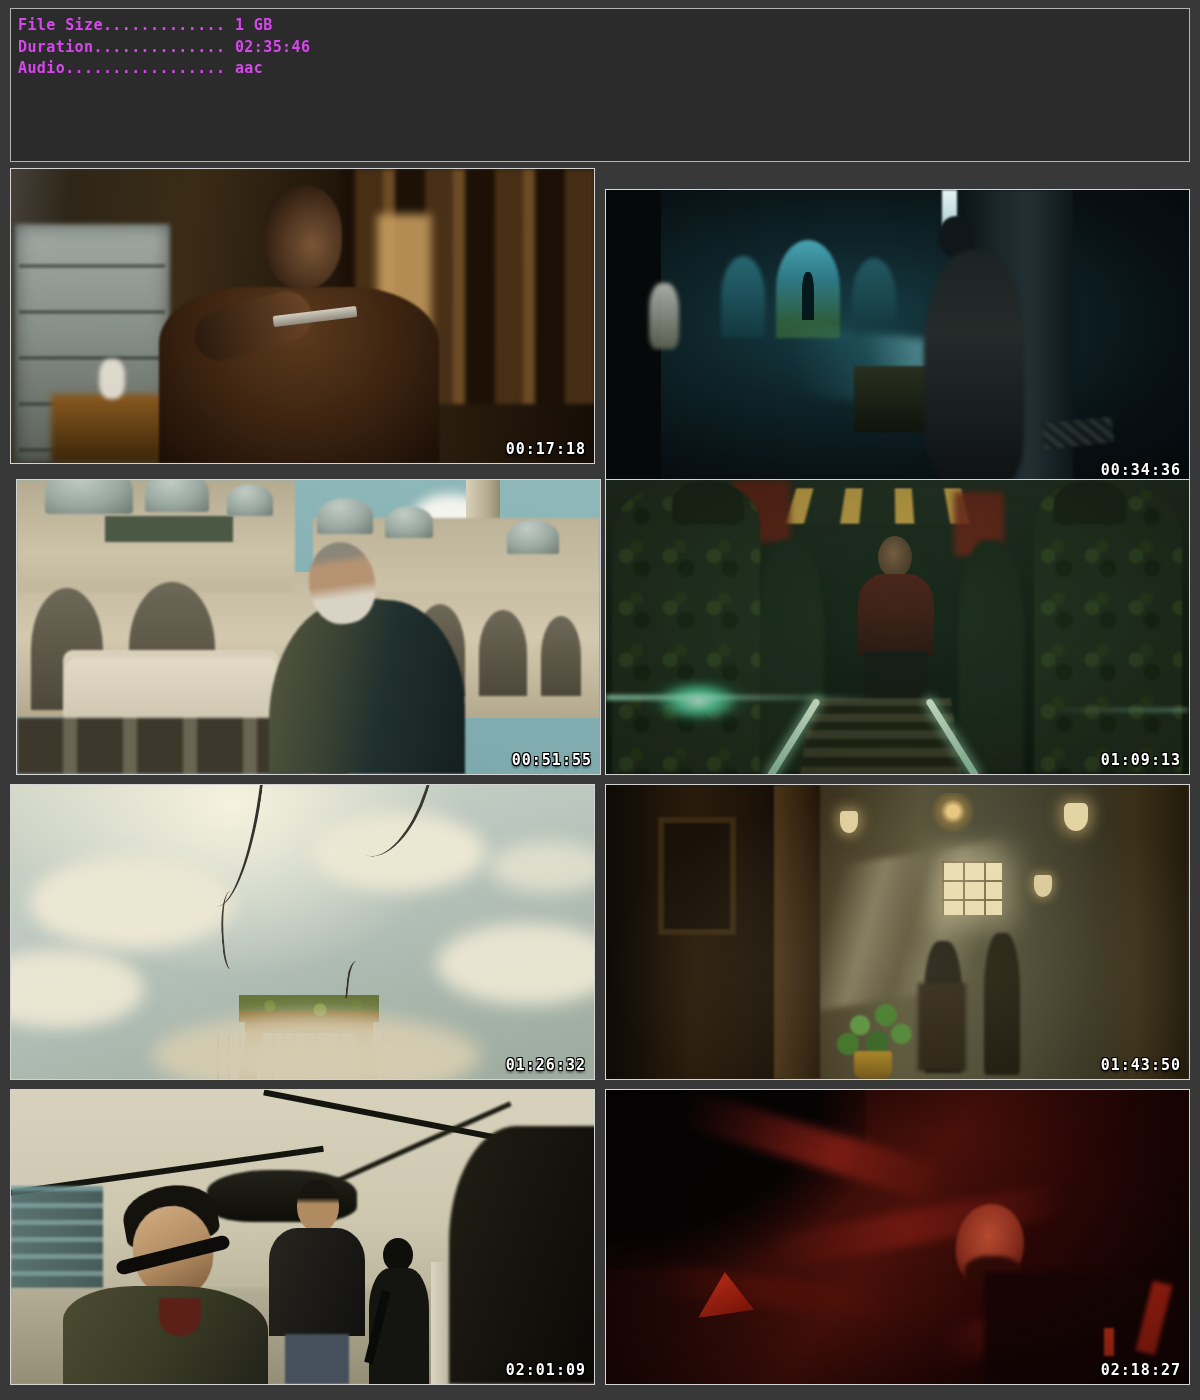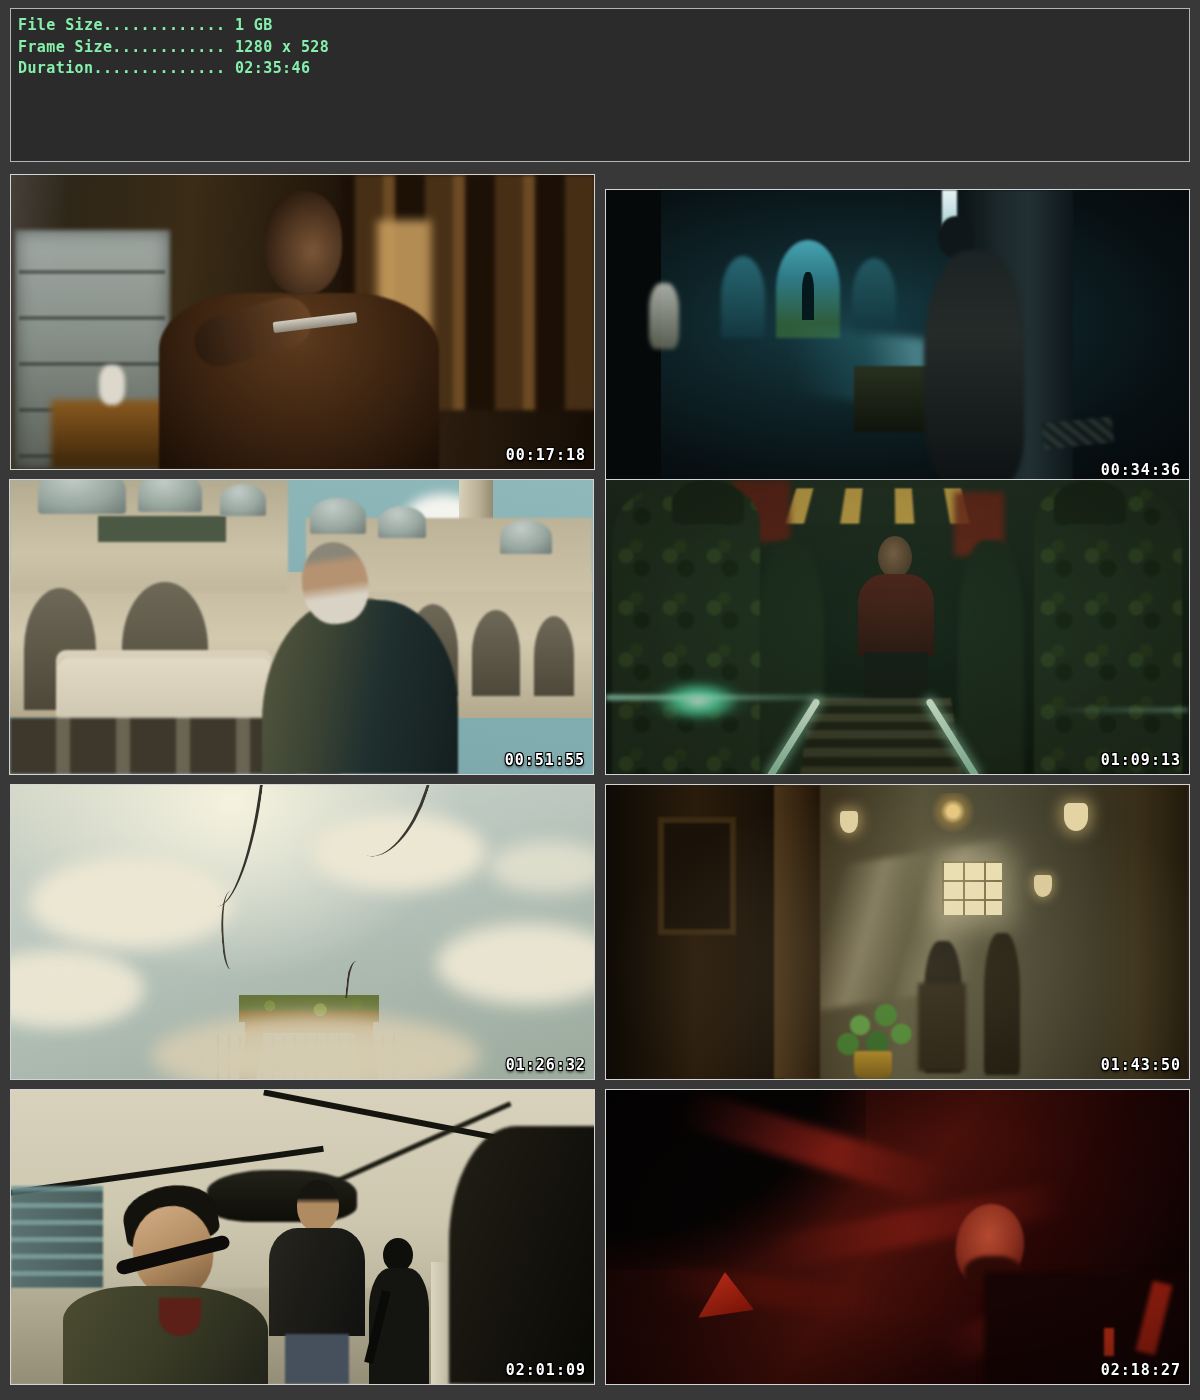--- a/index.html
+++ b/index.html
@@ -9,30 +9,30 @@
     font-family:"DejaVu Sans Mono","Liberation Mono",monospace;
   }
   
   .info-panel{
     position:absolute;left:10px;top:8px;width:1180px;height:154px;
     background:#2b2b2b;border:1px solid #b4b4b4;box-sizing:border-box;
     padding:6px 0 0 7px;
   }
   .info-line{
     font-weight:bold;font-size:15px;line-height:21.5px;
-    color:#86efac;white-space:pre;letter-spacing:.4px;
+    color:#d946ef;white-space:pre;letter-spacing:.4px;
   }
   
   .thumb{
     position:absolute;width:585px;height:296px;
     border:1px solid #d4d4d4;box-sizing:border-box;
     overflow:hidden;background:#000;
   }
-  .pos-1{left:10px;top:174px}.pos-2{left:605px;top:189px}
-  .pos-3{left:9px;top:479px}.pos-4{left:605px;top:479px}
+  .pos-1{left:10px;top:168px}.pos-2{left:605px;top:189px}
+  .pos-3{left:16px;top:479px}.pos-4{left:605px;top:479px}
   .pos-5{left:10px;top:784px}.pos-6{left:605px;top:784px}
   .pos-7{left:10px;top:1089px}.pos-8{left:605px;top:1089px}
   .scene{position:absolute;inset:0;}
   .sh{position:absolute;}
   .ts{
     position:absolute;right:8px;bottom:5px;z-index:6;
     font-weight:bold;font-size:15px;letter-spacing:1px;color:#fff;
     text-shadow:-1px -1px 0 #000,1px -1px 0 #000,-1px 1px 0 #000,1px 1px 0 #000,0 2px 3px rgba(0,0,0,.9);
   }
 
@@ -290,22 +290,22 @@
   .s8-h2{left:538px;top:192px;width:20px;height:72px;transform:rotate(14deg);
     background:#c42814;filter:blur(2px);opacity:.8;}
   .s8-h3{left:498px;top:238px;width:10px;height:28px;background:#d83418;filter:blur(1px);opacity:.85;}
   .s8-vignette{inset:0;background:radial-gradient(ellipse at 55% 45%,transparent 38%,rgba(0,0,0,.55) 100%);}
 </style>
 </head>
 <body>
 
 <div class="info-panel">
   <div class="info-line">File Size............. 1 GB</div>
-  <div class="info-line">Frame Size............ 1280 x 528</div>
   <div class="info-line">Duration.............. 02:35:46</div>
+  <div class="info-line">Audio................. aac</div>
 </div>
 
 <div class="thumb pos-1">
   <div class="scene s1">
     <div class="sh s1-cabinet"></div>
     <div class="sh s1-shelves"></div>
     <div class="sh s1-doorglass"></div>
     <div class="sh s1-window"></div>
     <div class="sh s1-table"></div>
     <div class="sh s1-jug"></div>

